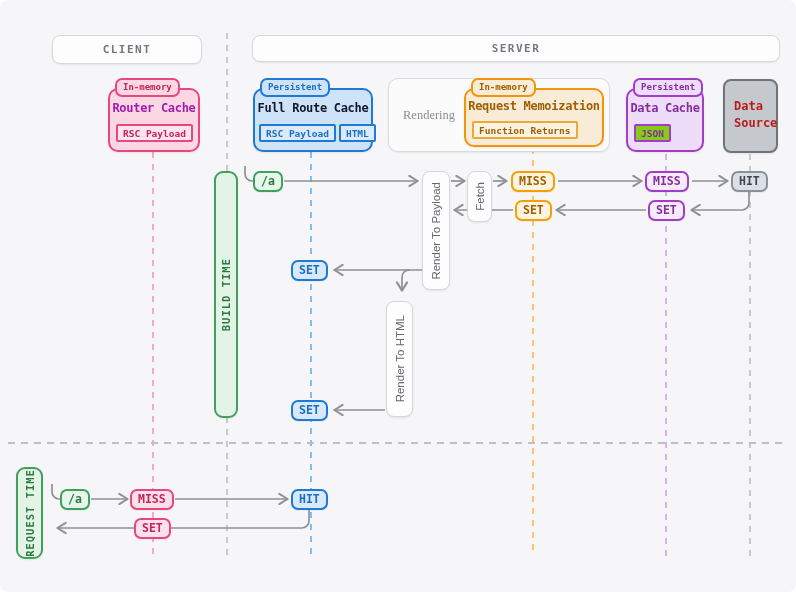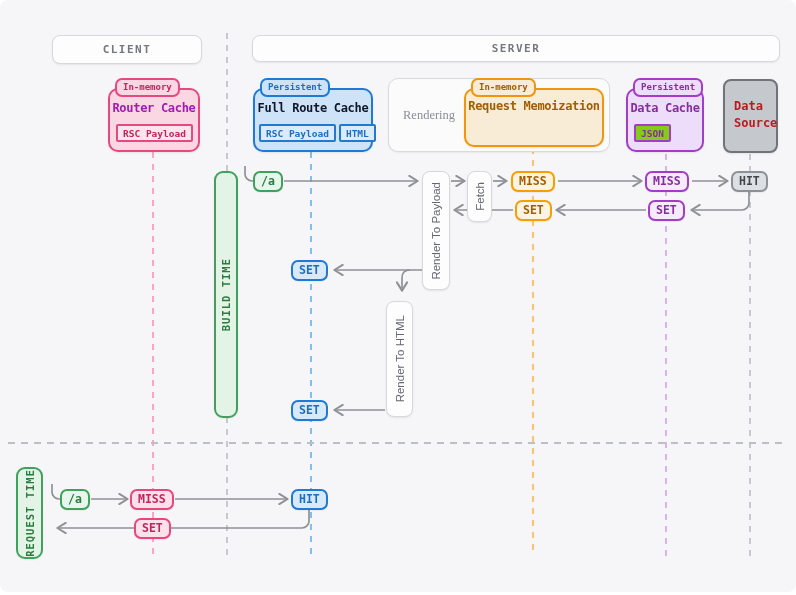--- a/index.html
+++ b/index.html
@@ -157,20 +157,23 @@
     <div class="title">Full Route Cache</div>
     <div class="tags" style="padding-left:4px;">
       <span class="tag">RSC Payload</span>
       <span class="tag">HTML</span>
     </div>
   </div>
 
   <div class="el card orangeC" style="left:464px;top:88px;width:140px;height:59px;">
     <span class="badge">In-memory</span>
     <div class="title" style="margin-top:9px;">Request Memoization</div>
+    <div class="tags" style="padding-bottom:6px;">
+        <span class="tag">Function Returns</span>
+      </div>
   </div>
 
   <div class="el card purpleC" style="left:626px;top:88px;width:78px;height:64px;">
     <span class="badge">Persistent</span>
     <div class="title">Data Cache</div>
     <div class="tags">
         <span class="tag">JSON</span>
       </div>
   </div>
 

